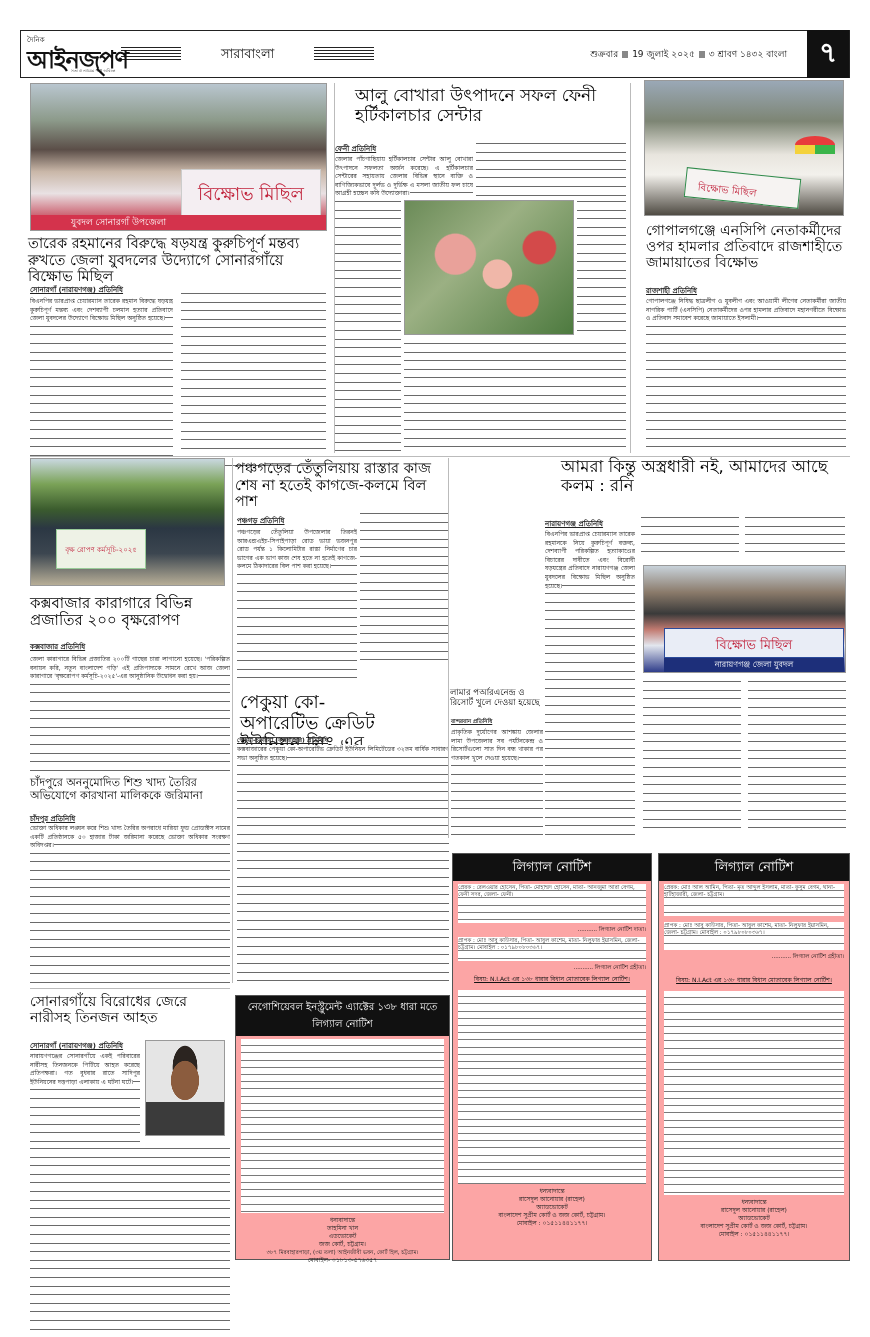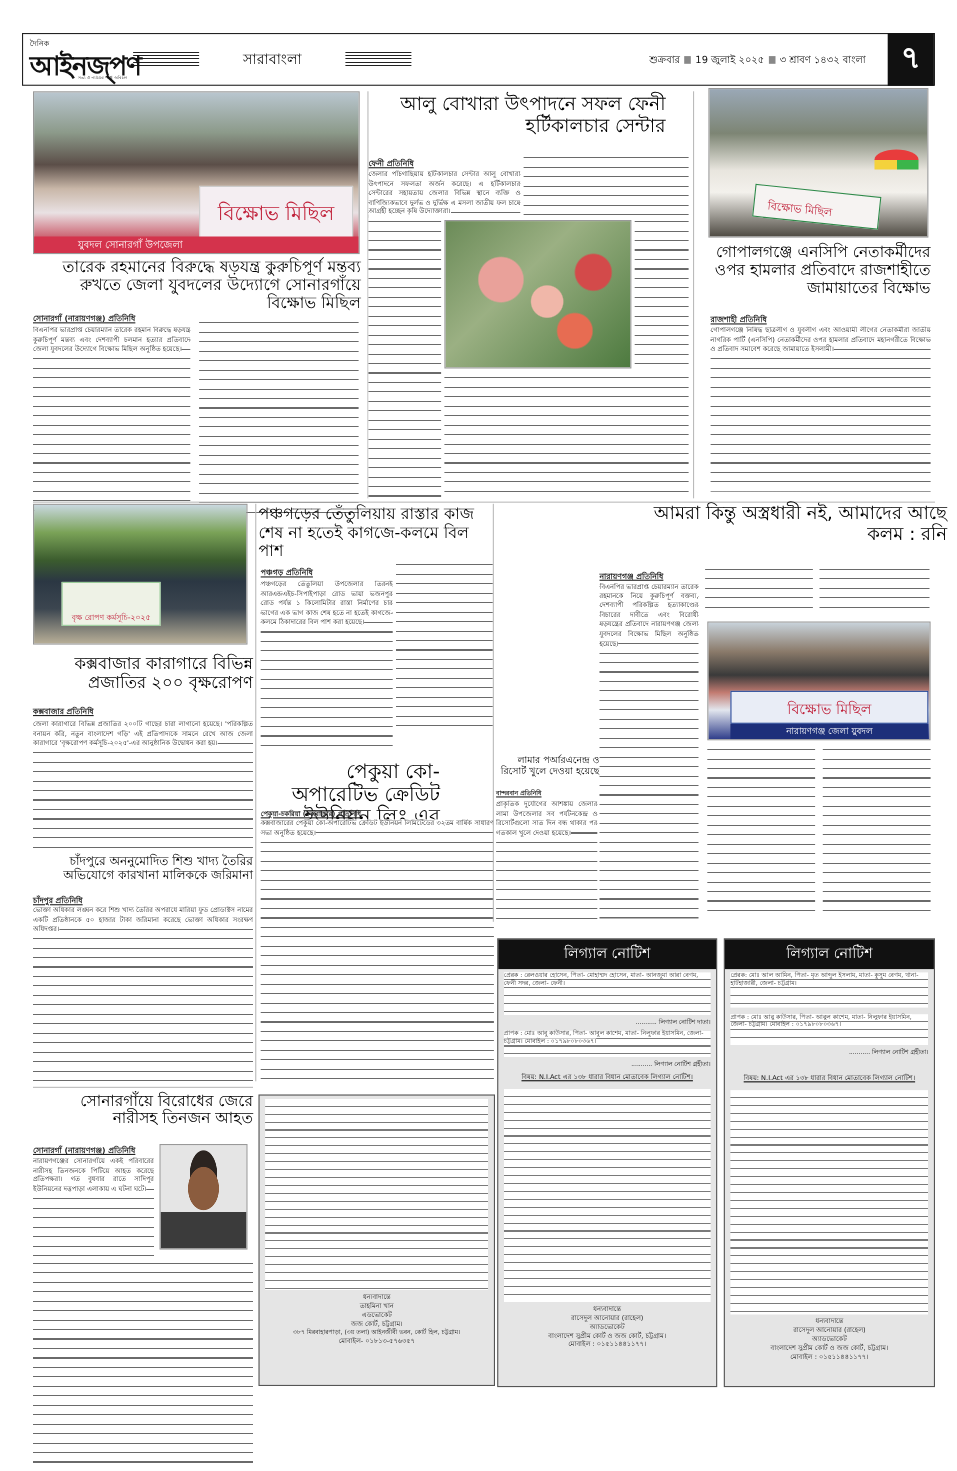--- a/index.html
+++ b/index.html
@@ -10,26 +10,26 @@
 .logo{width:100px;height:46px;position:relative;padding-left:4px}
 .logo .small{font-size:7px;position:absolute;top:3px;left:6px}
 .logo .big{font-family:"DejaVu Serif",serif;font-weight:bold;font-size:24px;position:absolute;top:10px;left:6px;letter-spacing:-1px}
 .logo .tag{font-size:4px;position:absolute;bottom:2px;left:50px}
 .rules{width:60px;height:14px;background:repeating-linear-gradient(#222 0 1px,#fff 1px 3px)}
 .section{flex:0 0 auto;font-size:13px;padding:0 40px}
 .dateline{font-size:9px;margin-left:auto;margin-right:20px;display:flex;gap:4px;align-items:center}
 .sq{display:inline-block;width:6px;height:7px;background:#888}
 .pageno{width:42px;height:48px;background:#111;color:#fff;font-size:28px;font-weight:bold;display:flex;align-items:center;justify-content:center}
 .photo{border:1px solid #999}
-.head{font-family:"DejaVu Sans",sans-serif;text-align:right;line-height:1.15;color:#000;font-weight:normal}
+.head{font-family:"DejaVu Sans",sans-serif;text-align:left;line-height:1.15;color:#000;font-weight:normal}
 .byline{font-size:7px;font-weight:bold;text-decoration:underline;color:#222}
 .body{font-size:6px;line-height:8.6px;color:#333;text-align:justify;overflow:hidden;
  background:repeating-linear-gradient(#fff 0 1px,#fff 1px 3px,#6a6a6a 3px 4px,#fff 4px 8.6px)}
 .body span{background:#fff;color:#222}
-.notice{border:1px solid #555;background:#e5e5e5}
+.notice{border:1px solid #555;background:#fca5a5}
 .notice-title{background:#111;color:#fff;text-align:center;font-size:13px;padding:3px 0}
 .nbody{font-size:5.5px;line-height:7.2px;color:#333;padding:3px 5px;overflow:hidden;
  background:repeating-linear-gradient(#fff 0 2px,#7a7a7a 2px 3px,#fff 3px 7.2px);background-clip:content-box}
 .vline{width:1px;background:#bbb}
 .hline{height:1px;background:#bbb}
 .sig{text-align:center;font-size:6px;line-height:8px;color:#222}
 </style>
 </head>
 <body>
 
@@ -83,21 +83,21 @@
   <div class="abs" style="left:150px;top:55px;width:40px;height:18px;border-radius:50% 50% 0 0;background:conic-gradient(#e83c3c 0 25%,#3bb54a 0 50%,#f4d23c 0 75%,#e83c3c 0)"></div>
 </div>
 <div class="abs head" style="left:646px;top:222px;width:200px;font-size:14px">গোপালগঞ্জে এনসিপি নেতাকর্মীদের ওপর হামলার প্রতিবাদে রাজশাহীতে জামায়াতের বিক্ষোভ</div>
 <div class="abs byline" style="left:646px;top:285px">রাজশাহী প্রতিনিধি</div>
 <div class="abs body" style="left:646px;top:297px;width:200px;height:150px"><span>গোপালগঞ্জে নিষিদ্ধ ছাত্রলীগ ও যুবলীগ এবং আওয়ামী লীগের নেতাকর্মীরা জাতীয় নাগরিক পার্টি (এনসিপি) নেতাকর্মীদের ওপর হামলার প্রতিবাদে মহানগরীতে বিক্ষোভ ও প্রতিবাদ সমাবেশ করেছে জামায়াতে ইসলামী।</span></div>
 
 <div class="abs hline" style="left:30px;top:456px;width:820px"></div>
 
 <div class="abs photo" style="left:30px;top:458px;width:195px;height:128px;background:linear-gradient(180deg,#c9d8df 0%,#7aa257 20%,#3b5c2e 40%,#2b3743 55%,#3c4650 75%,#b7ae97 100%);overflow:hidden">
   <div class="abs" style="left:25px;top:70px;width:90px;height:40px;background:#eef2e6;border:1px solid #9c9;text-align:center">
-    <div style="color:#c0213a;font-size:7px;margin-top:26px">বৃক্ষ রোপণ কর্মসূচি-২০২৫</div>
+    <div style="color:#c0213a;font-size:7px;margin-top:14px">বৃক্ষ রোপণ কর্মসূচি-২০২৫</div>
   </div>
 </div>
 <div class="abs head" style="left:30px;top:595px;width:200px;font-size:15px">কক্সবাজার কারাগারে বিভিন্ন প্রজাতির ২০০ বৃক্ষরোপণ</div>
 <div class="abs byline" style="left:30px;top:641px">কক্সবাজার প্রতিনিধি</div>
 <div class="abs body" style="left:30px;top:655px;width:200px;height:118px"><span>জেলা কারাগারে বিভিন্ন প্রজাতির ২০০টি গাছের চারা লাগানো হয়েছে। 'পরিকল্পিত বনায়ন করি, নতুন বাংলাদেশ গড়ি' এই প্রতিপাদ্যকে সামনে রেখে আজ জেলা কারাগারে 'বৃক্ষরোপণ কর্মসূচি-২০২৫'-এর আনুষ্ঠানিক উদ্বোধন করা হয়।</span></div>
 
 <div class="abs vline" style="left:232px;top:458px;height:525px"></div>
 
 <div class="abs head" style="left:235px;top:460px;width:200px;font-size:14.5px;text-align:left">পঞ্চগড়ের তেঁতুলিয়ায় রাস্তার কাজ শেষ না হতেই কাগজে-কলমে বিল পাশ</div>
 <div class="abs byline" style="left:237px;top:515px">পঞ্চগড় প্রতিনিধি</div>
@@ -134,20 +134,21 @@
 
 <div class="abs hline" style="left:30px;top:988px;width:200px"></div>
 
 <div class="abs head" style="left:30px;top:993px;width:200px;font-size:14px">সোনারগাঁয়ে বিরোধের জেরে নারীসহ তিনজন আহত</div>
 <div class="abs byline" style="left:30px;top:1040px">সোনারগাঁ (নারায়ণগঞ্জ) প্রতিনিধি</div>
 <div class="abs body" style="left:30px;top:1052px;width:110px;height:93px"><span>নারায়ণগঞ্জের সোনারগাঁয়ে একই পরিবারের নারীসহ তিনজনকে পিটিয়ে আহত করেছে প্রতিপক্ষরা। গত বুধবার রাতে সাদিপুর ইউনিয়নের দত্তপাড়া এলাকায় এ ঘটনা ঘটে।</span></div>
 <div class="abs photo" style="left:145px;top:1040px;width:80px;height:96px;background:radial-gradient(ellipse at 50% 42%,#8b5c3e 0 25%,transparent 26%),radial-gradient(ellipse at 50% 28%,#2b2420 0 22%,transparent 23%),linear-gradient(180deg,#e5e5e5 0 65%,#3b3b3b 65%)"></div>
 <div class="abs body" style="left:30px;top:1145px;width:200px;height:192px"></div>
 
 <div class="abs notice" style="left:235px;top:995px;width:215px;height:265px">
+  <div class="notice-title" style="font-size:10px">নেগোশিয়েবল ইনস্ট্রুমেন্ট এ্যাক্টের ১৩৮ ধারা মতে লিগ্যাল নোটিশ</div>
   <div class="nbody" style="height:180px"></div>
   <div class="sig">
     <div>ধন্যবাদান্তে</div>
     <div>তাহমিনা খান</div>
     <div>এডভোকেট</div>
     <div>জজ কোর্ট, চট্টগ্রাম।</div>
     <div style="font-size:5.5px">৩৮৭ মিরবাহারপাড়া, (৩য় তলা) আইনজীবী ভবন, কোর্ট হিল, চট্টগ্রাম।</div>
     <div>মোবাইল- ০১৮১৩-৫৭৬৩৫৭</div>
   </div>
 </div>

